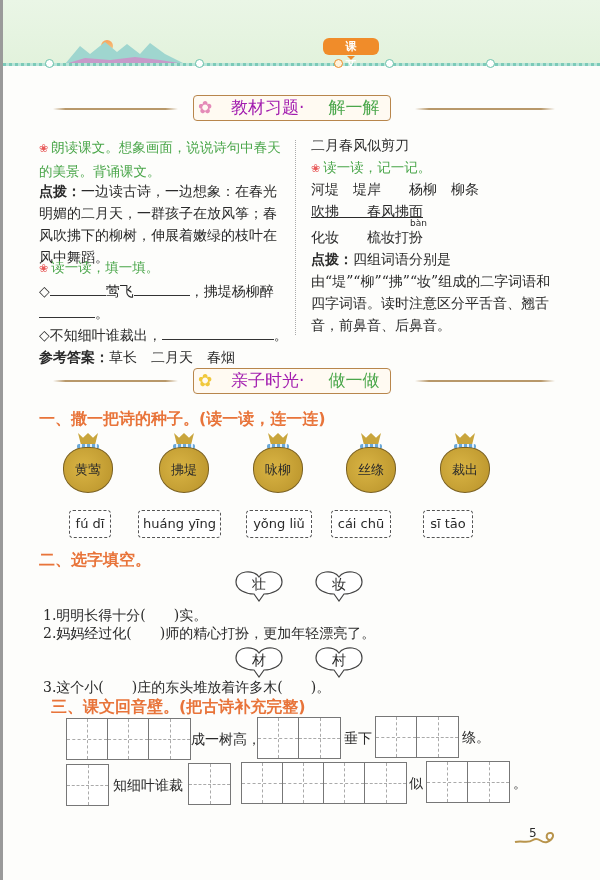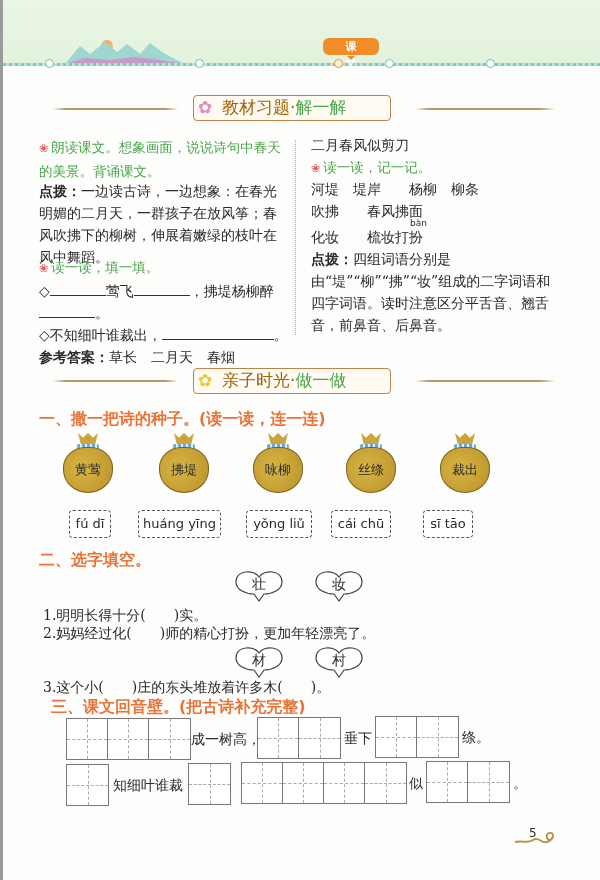--- a/index.html
+++ b/index.html
@@ -7,22 +7,22 @@
   .page { position: absolute; inset: 0; border-left: 3px solid #9a9a9a; }
   .header { position: absolute; left: 0; top: 0; width: 600px; height: 66px; background: linear-gradient(#eaf6e6, #e2f2dc); }
   .header-line { position: absolute; left: 0; top: 63px; width: 600px; height: 3px; background: repeating-linear-gradient(90deg, #7ccab8 0 3px, #b8e4d8 3px 6px); }
   .dot { position: absolute; top: 59px; width: 9px; height: 9px; border-radius: 50%; background: #fff; border: 1.5px solid #6cc2ad; }
   .dot.orange { border-color: #f08c2a; background: #fff3dd; }
   .mountains { position: absolute; left: 62px; top: 40px; width: 120px; height: 24px; }
   .sun { position: absolute; left: 98px; top: 40px; width: 12px; height: 12px; border-radius: 50%; background: linear-gradient(#f8a35c, #f5cf8c); }
   .tab { position: absolute; left: 320px; top: 38px; width: 56px; height: 17px; background: #f08c2a; border-radius: 6px; color: #fff; font-family: "DejaVu Sans", sans-serif; font-size: 11px; font-weight: bold; text-align: center; line-height: 17px; letter-spacing: 8px; padding-left: 8px; }
   .tab:after { content: ""; position: absolute; left: 24px; bottom: -5px; border: 4px solid transparent; border-top-color: #f08c2a; border-bottom: 0; }
   .section-banner { position: absolute; left: 190px; width: 198px; height: 26px; border: 1.5px solid #b8864c; border-radius: 4px; background: #fffaf2; font-family: "DejaVu Sans", sans-serif; font-size: 17px; line-height: 23px; padding-left: 28px; }
-  .section-banner .a { color: #a16207; }
-  .section-banner .b { color: #4aa64a; }
+  .section-banner .a { color: #a21caf; margin-left: 9px; }
+  .section-banner .b { color: #4aa64a; margin-left: 24px; }
   .flower { position: absolute; left: 4px; top: 1px; font-size: 17px; line-height: 20px; }
   .rule { position: absolute; height: 2px; background: linear-gradient(90deg, transparent, #b8986a 10%, #b8986a 90%, transparent); }
   .col-divider { position: absolute; left: 292px; top: 140px; height: 195px; border-left: 1px dotted #aaa; }
   .text { position: absolute; font-size: 14px; line-height: 22px; }
   .green { color: #4aa64a; font-family: "DejaVu Sans", sans-serif; font-size: 13.5px; }
   .orange-h { color: #e8743a; font-family: "DejaVu Sans", sans-serif; font-size: 16px; font-weight: bold; }
   .bullet { color: #e85a5a; font-size: 11px; margin-right: 3px; }
   .bold { font-weight: bold; font-family: "DejaVu Sans", sans-serif; }
   .blank { display: inline-block; border-bottom: 1px solid #333; height: 16px; vertical-align: baseline; }
   .bag { position: absolute; top: 433px; width: 50px; height: 62px; }
@@ -89,21 +89,21 @@
     <span class="bold">参考答案：</span><span>草长　二月天　春烟</span>
   </div>
 
   <div class="col-divider"></div>
 
   <div class="text" style="left:308px; top:134px;">二月春风似剪刀</div>
   <div class="text" style="left:308px; top:156px;">
     <span class="bullet">❀</span><span class="green">读一读，记一记。</span>
   </div>
   <div class="text" style="left:308px; top:178px; white-space:pre;">河堤　堤岸　　杨柳　柳条</div>
-  <div class="text" style="left:308px; top:200px; white-space:pre;">吹拂　　春风拂面</div>
+  <div class="text" style="left:308px; top:200px; white-space:pre;text-decoration:underline;">吹拂　　春风拂面</div>
   <div class="text" style="left:407px; top:218px; font-size:9px; line-height:10px; font-family:'DejaVu Sans',sans-serif;">bàn</div>
   <div class="text" style="left:308px; top:226px; white-space:pre;">化妆　　梳妆打扮</div>
   <div class="text" style="left:308px; top:248px; width:252px;">
     <span class="bold">点拨：</span><span>四组词语分别是由“堤”“柳”“拂”“妆”组成的二字词语和四字词语。读时注意区分平舌音、翘舌音，前鼻音、后鼻音。</span>
   </div>
 
   <div class="rule" style="left:50px; top:380px; width:125px;"></div>
   <div class="section-banner" style="top:368px;">
     <span class="flower" style="color:#f0c83c">✿</span>
     <span class="a">亲子时光·</span><span class="b">做一做</span>

